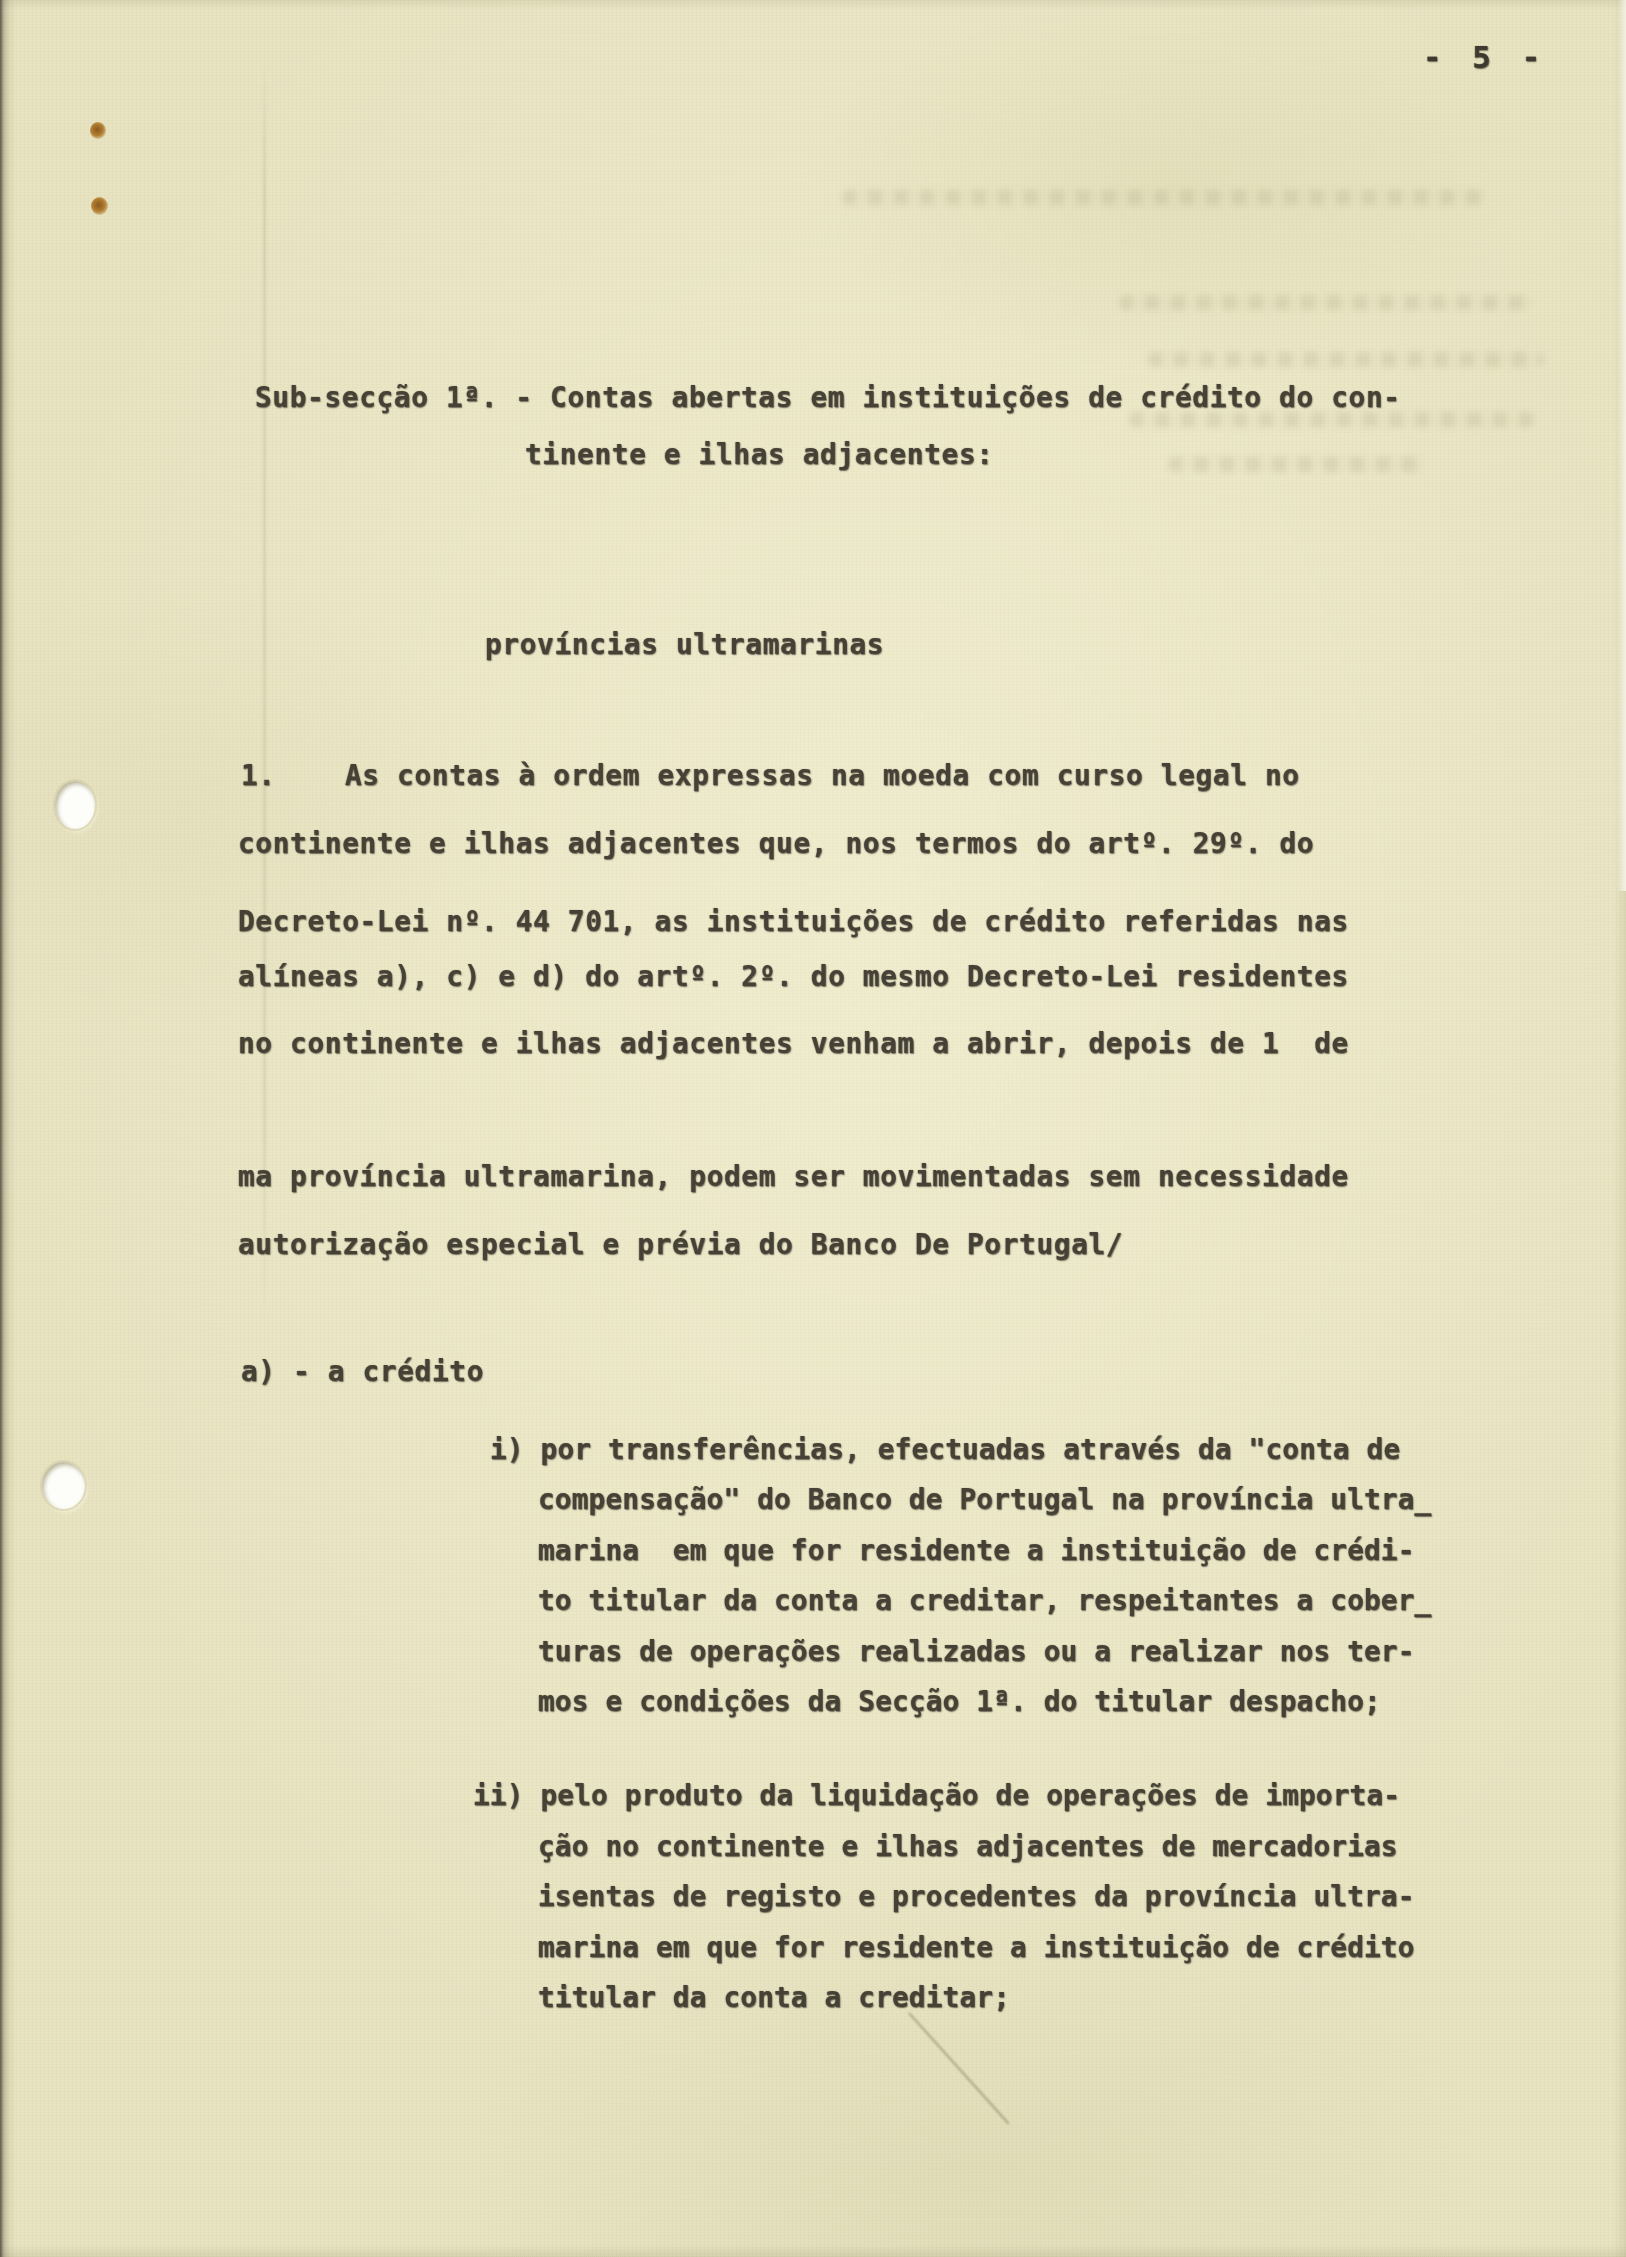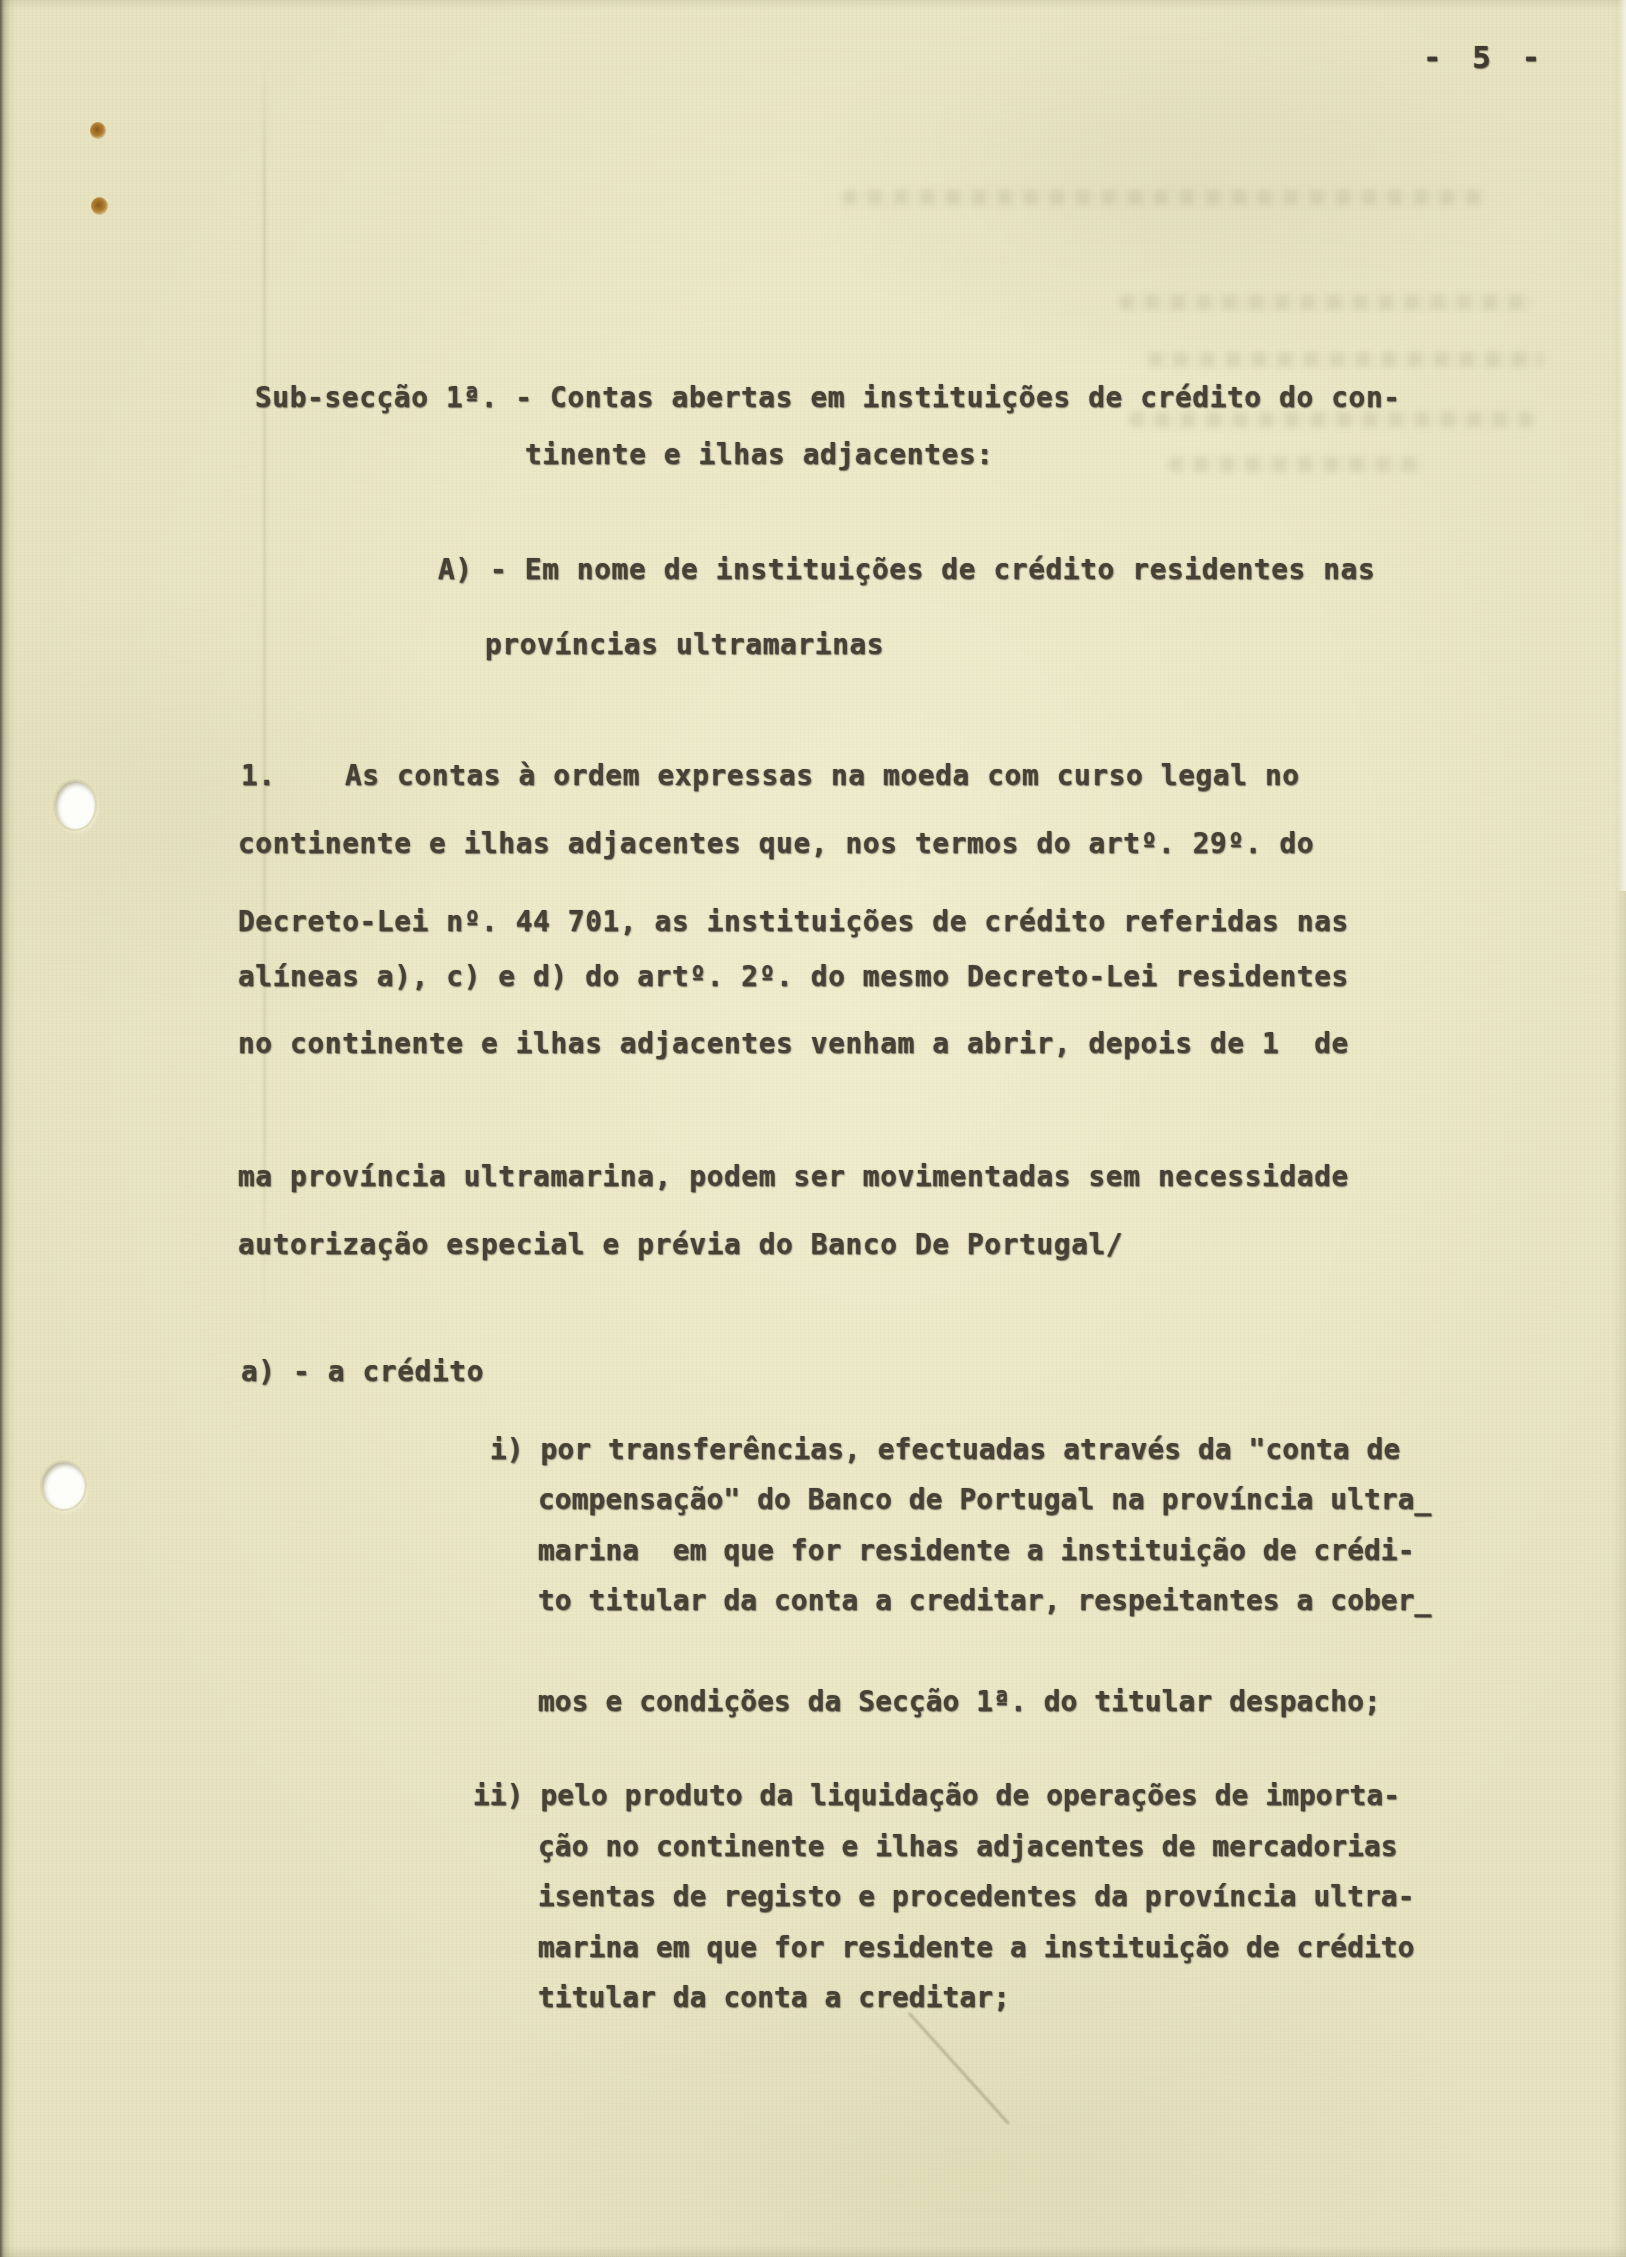--- a/index.html
+++ b/index.html
@@ -84,38 +84,38 @@
   <div class="smudge" style="left:1119px;top:295px;width:416px;"></div>
   <div class="smudge" style="left:1148px;top:352px;width:396px;"></div>
   <div class="smudge" style="left:1129px;top:412px;width:406px;"></div>
   <div class="smudge" style="left:1168px;top:457px;width:257px;"></div>
 
   <div class="tl pagenum" style="left:1423px;top:42px;">- 5 -</div>
 
   <div class="tl" style="left:255px;top:384px;">Sub-secção 1ª. - Contas abertas em instituições de crédito do con-</div>
   <div class="tl" style="left:525px;top:441px;">tinente e ilhas adjacentes:</div>
 
-  <div class="tl" style="left:438px;top:556px;">A) - Em nome de instituições de crédito residentes nas</div>
   <div class="tl" style="left:485px;top:631px;">províncias ultramarinas</div>
 
   <div class="tl" style="left:241px;top:762px;">1.</div>
   <div class="tl" style="left:345px;top:762px;">As contas à ordem expressas na moeda com curso legal no</div>
   <div class="tl" style="left:238px;top:830px;">continente e ilhas adjacentes que, nos termos do artº. 29º. do</div>
   <div class="tl" style="left:238px;top:896px;margin-top:12px;">Decreto-Lei nº. 44 701, as instituições de crédito referidas nas</div>
   <div class="tl" style="left:238px;top:963px;">alíneas a), c) e d) do artº. 2º. do mesmo Decreto-Lei residentes</div>
   <div class="tl" style="left:238px;top:1030px;">no continente e ilhas adjacentes venham a abrir, depois de 1  de</div>
   <div class="tl" style="left:238px;top:1231px;">autorização especial e prévia do Banco De Portugal/</div>
   <div class="tl" style="left:238px;top:1163px;">ma província ultramarina, podem ser movimentadas sem necessidade</div>
 
   <div class="tl" style="left:241px;top:1358px;">a) - a crédito</div>
 
   <div class="tl blk" style="left:490px;top:1436px;">i) por transferências, efectuadas através da "conta de</div>
   <div class="tl blk" style="left:538px;top:1486px;">compensação" do Banco de Portugal na província ultra̲</div>
   <div class="tl blk" style="left:538px;top:1537px;">marina  em que for residente a instituição de crédi-</div>
   <div class="tl blk" style="left:538px;top:1587px;">to titular da conta a creditar, respeitantes a cober̲</div>
+  <div class="tl blk" style="left:538px;top:1638px;">turas de operações realizadas ou a realizar nos ter-</div>
   <div class="tl blk" style="left:538px;top:1688px;">mos e condições da Secção 1ª. do titular despacho;</div>
 
   <div class="tl blk" style="left:473px;top:1782px;">ii) pelo produto da liquidação de operações de importa-</div>
   <div class="tl blk" style="left:538px;top:1833px;">ção no continente e ilhas adjacentes de mercadorias</div>
   <div class="tl blk" style="left:538px;top:1883px;">isentas de registo e procedentes da província ultra-</div>
   <div class="tl blk" style="left:538px;top:1934px;">marina em que for residente a instituição de crédito</div>
   <div class="tl blk" style="left:538px;top:1984px;">titular da conta a creditar;</div>
 
 </div>
 

